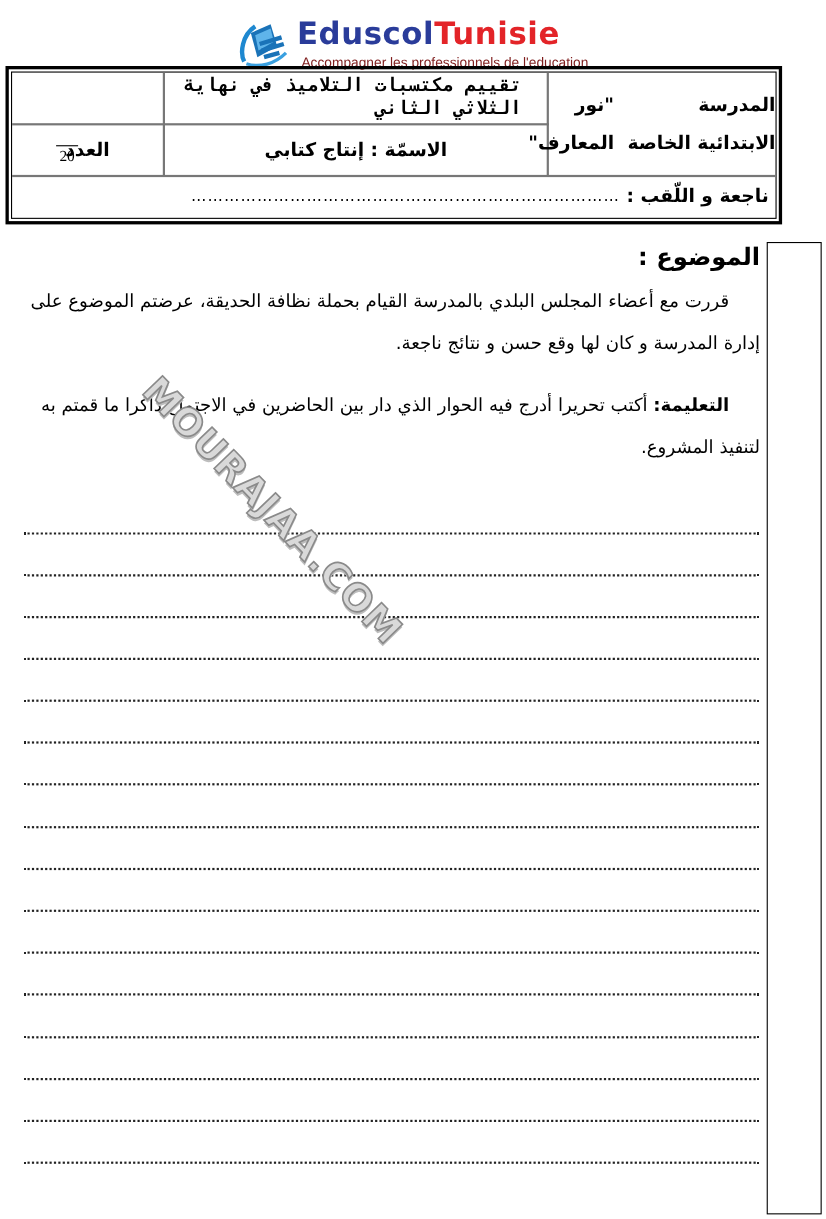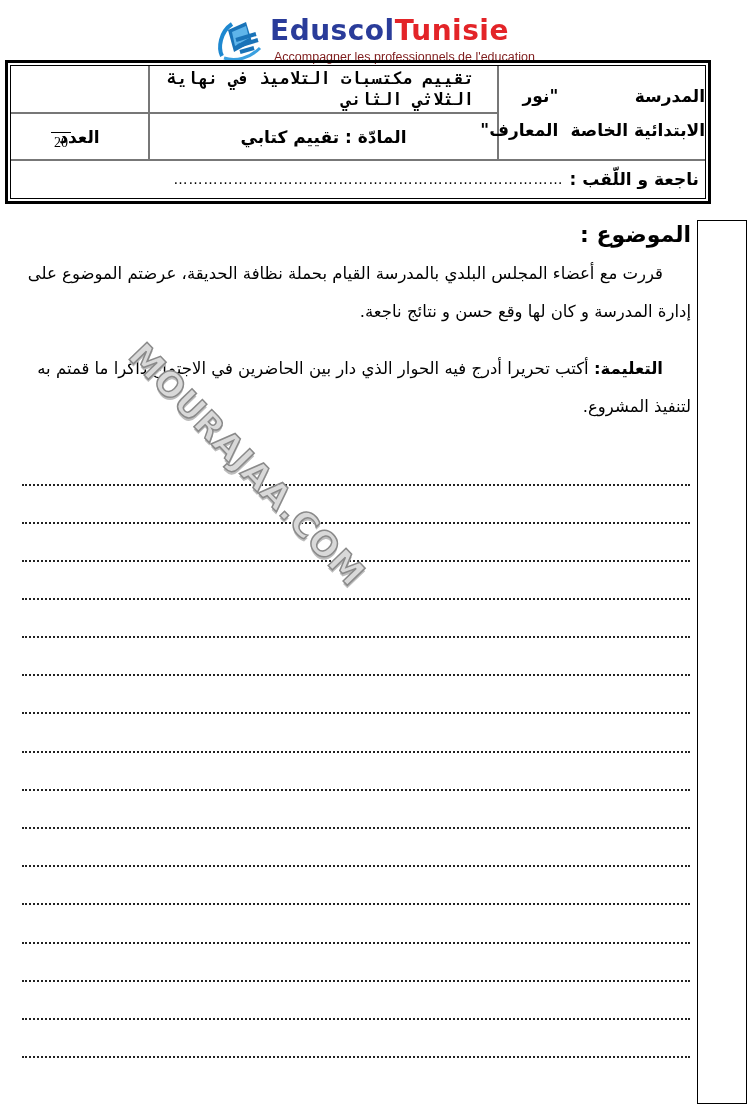--- a/index.html
+++ b/index.html
@@ -82,21 +82,21 @@
     <div class="hline" style="left:0; width:488px; top:46px;"></div>
     <div class="hline" style="left:0; right:0; top:93px;"></div>
 
     <div class="cell" style="left:464px; right:0; top:0; height:93px; flex-direction:row; line-height:34px;">
       <div>المدرسة الابتدائية الخاصة</div>
       <div>"نور المعارف"</div>
     </div>
 
     <div class="cell" style="left:139px; width:324px; top:0; height:46px;font-family:Liberation Mono, monospace;">تقييم مكتسبات التلاميذ في نهاية الثلاثي الثاني</div>
 
-    <div class="cell" style="left:139px; width:347px; top:48px; height:45px;">المادّة : تقييم كتابي</div>
+    <div class="cell" style="left:139px; width:347px; top:48px; height:45px;">الاسمّة : إنتاج كتابي</div>
 
 
     <div class="cell" style="left:0; width:137px; top:48px; height:45px;">
       <span style="">العدد</span>
       <div class="grade-fraction">
         <span class="bar"></span>
         <span>20</span>
       </div>
     </div>
 

